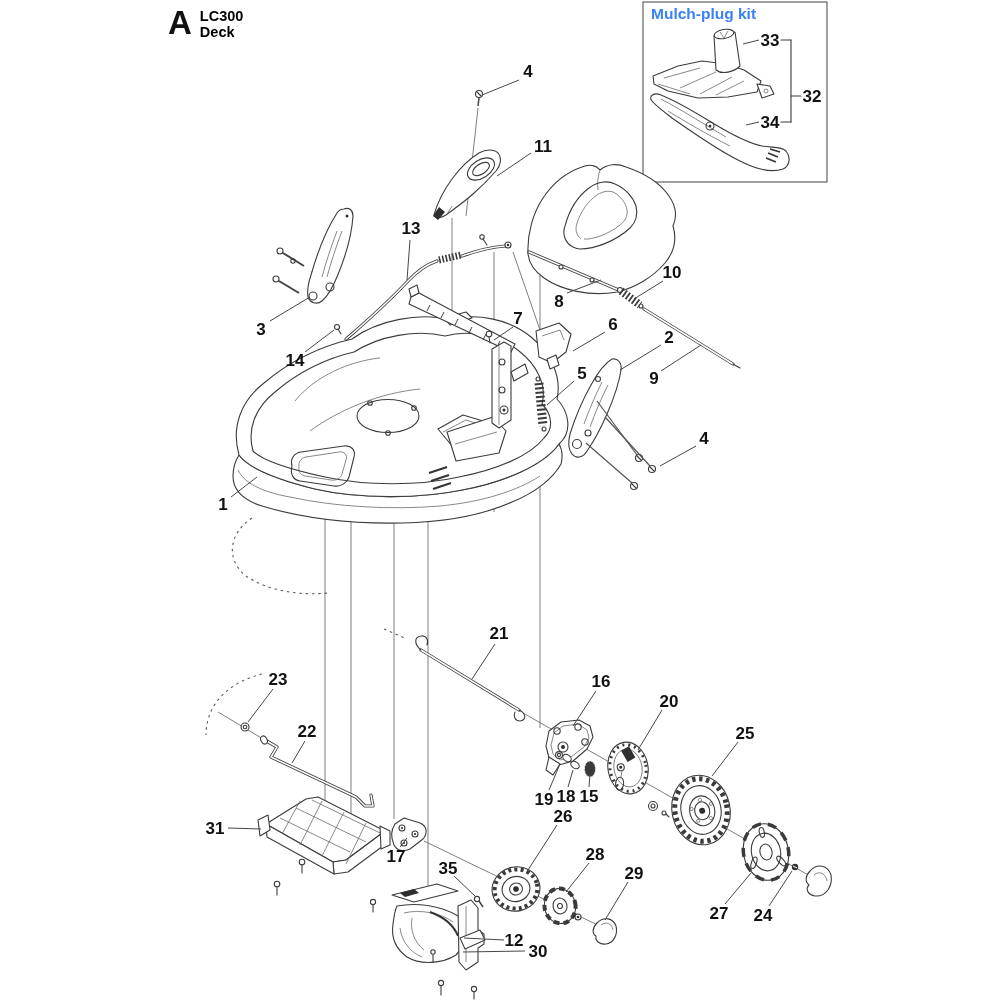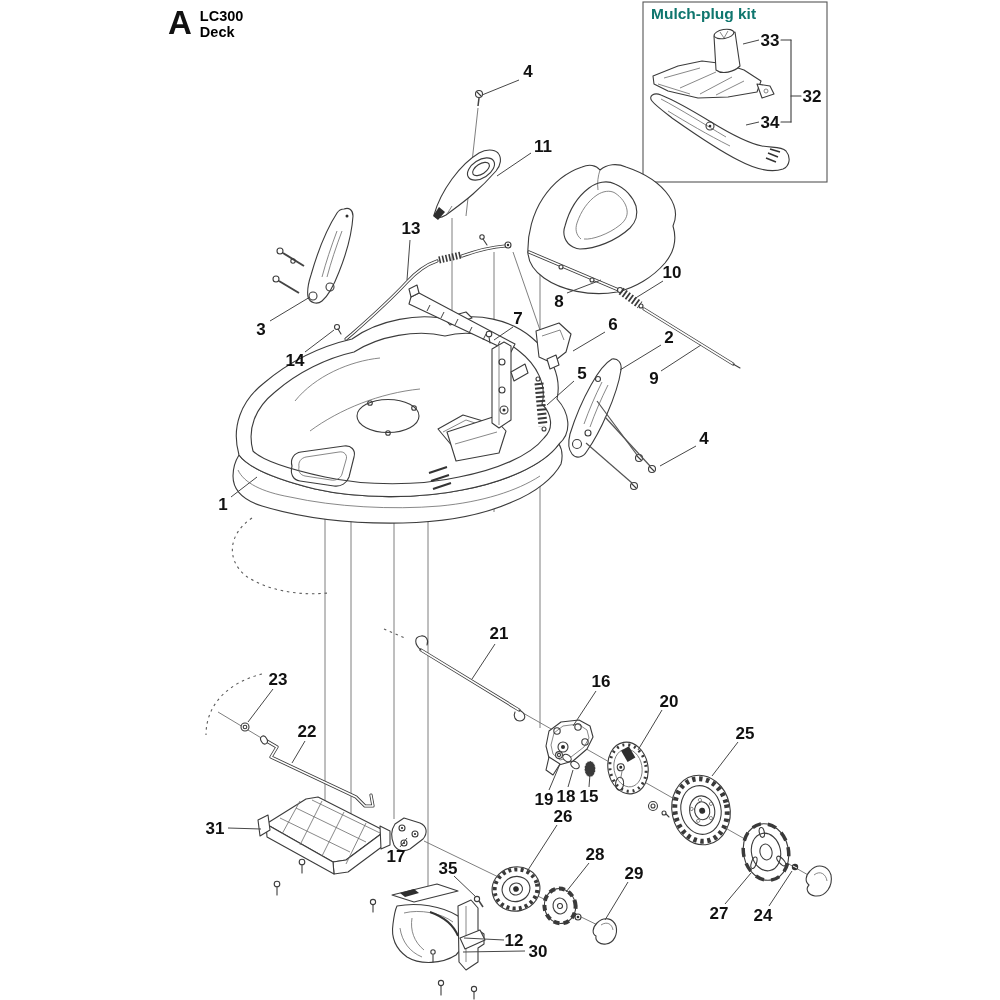--- a/index.html
+++ b/index.html
@@ -2,21 +2,21 @@
 <html><head>
 <meta charset="utf-8">
 <style>
   html,body{margin:0;padding:0;background:#fff;}
   .stage{position:relative;width:1000px;height:1000px;background:#ffffff;overflow:hidden;
          font-family:"Liberation Sans",sans-serif;}
   .corner-id{position:absolute;left:168px;top:6px;display:flex;gap:8px;color:#111;}
   .corner-letter{font-size:33px;font-weight:700;line-height:34px;}
   .corner-model{display:flex;flex-direction:column;justify-content:flex-start;padding-top:2px;}
   .corner-model div{font-size:14.5px;font-weight:700;line-height:16px;color:#000000;}
-  .inset-title{position:absolute;left:651px;top:5px;font-size:15.5px;font-weight:600;color:#0f766e;}
+  .inset-title{position:absolute;left:651px;top:5px;font-size:15.5px;font-weight:600;color:#3b82f6;}
   svg{position:absolute;left:0;top:0;}
   .s    {stroke:#3c3c3c;fill:none;stroke-width:1.1;stroke-linejoin:round;stroke-linecap:round;}
   .sf   {stroke:#3c3c3c;fill:#ffffff;stroke-width:1.1;stroke-linejoin:round;stroke-linecap:round;}
   .thin {stroke:#6a6a6a;fill:none;stroke-width:.8;}
   .proj {stroke:#707070;fill:none;stroke-width:.9;}
   .dash {stroke:#5a5a5a;fill:none;stroke-width:1.1;stroke-dasharray:2.5,3.8;}
   .dark {fill:#2e2e2e;stroke:none;}
   .rodO {stroke:#3c3c3c;fill:none;stroke-width:3.2;stroke-linecap:round;stroke-linejoin:round;}
   .rodI {stroke:#ffffff;fill:none;stroke-width:1.5;stroke-linecap:round;stroke-linejoin:round;}
   .coil {stroke:#3a3a3a;fill:none;}

